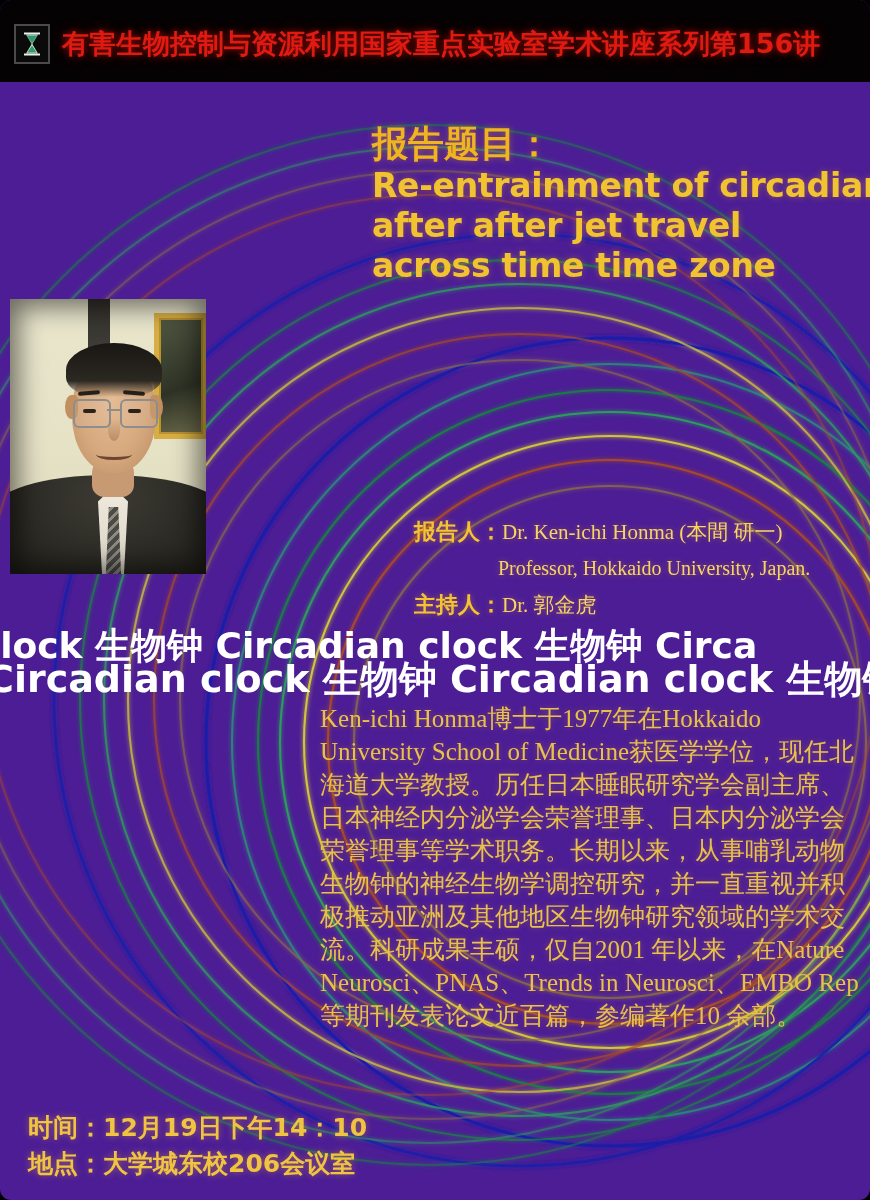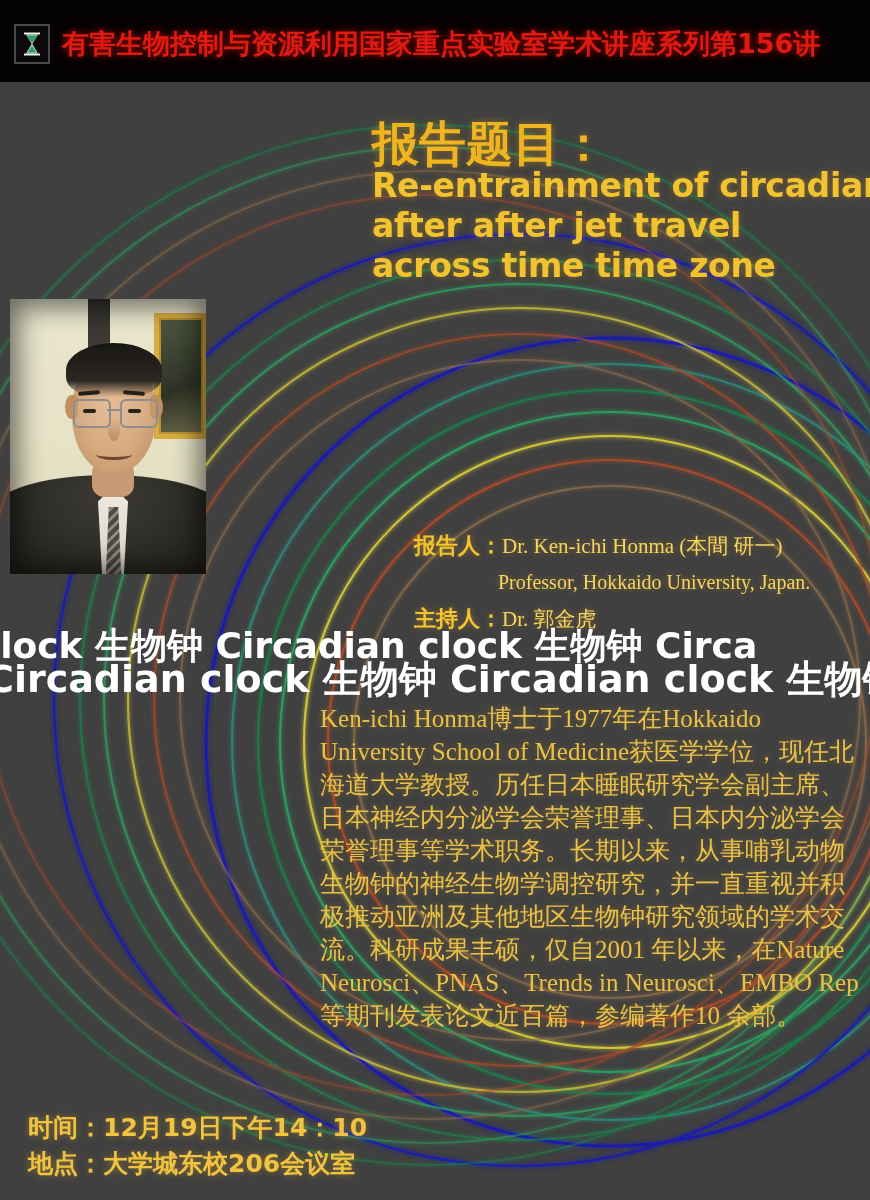--- a/index.html
+++ b/index.html
@@ -1,22 +1,23 @@
 <!DOCTYPE html>
 <html><head>
 <meta charset="utf-8">
 <style>
   html,body{margin:0;padding:0;background:#000;}
   body{font-family:"Liberation Sans","DejaVu Sans",sans-serif;}
 
   #poster{
     position:relative;
     width:870px;height:1200px;
-    background:#404040;
-    overflow:hidden;
+    background:#4c1d95;
+    overflow:hidden;
+    border-radius:11px;
   }
 
   
   #header-bar{
     position:absolute;left:0;top:0;width:870px;height:82px;
     background:#050203;
     overflow:hidden;
   }
   #header-row{
     position:absolute;left:14px;top:24px;
@@ -90,34 +91,34 @@
   .ph-mouth{position:absolute;left:86px;top:150px;width:36px;height:8px;
       border-bottom:3px solid #6e4530;border-radius:0 0 50% 50%;}
   #portrait-vig{position:absolute;inset:0;
       box-shadow:inset 0 0 26px 8px rgba(0,0,0,.55);}
 
   
   #title-block{
     position:absolute;left:372px;top:122px;width:480px;
   }
   .t-cn{
-    color:#f0b41f;font-weight:bold;font-size:47px;line-height:44px;
+    color:#f0b41f;font-weight:bold;font-size:36px;line-height:44px;
     font-family:"DejaVu Sans","Liberation Sans",sans-serif;
     text-shadow:0 0 7px rgba(240,170,20,.45);
     white-space:nowrap;
   }
   .t-en{
     color:#f2c330;font-weight:bold;font-size:33px;line-height:40px;
     font-family:"DejaVu Sans","Liberation Sans",sans-serif;
     text-shadow:0 0 7px rgba(240,170,20,.40);
     letter-spacing:-.3px;white-space:nowrap;
   }
 
   
-  #speaker-block{position:absolute;left:414px;top:528px;width:456px;}
+  #speaker-block{position:absolute;left:414px;top:514px;width:456px;}
   .sp-line{white-space:nowrap;line-height:35px;}
   .sp-lab{
     color:#f3c330;font-weight:bold;font-size:22px;
     font-family:"DejaVu Sans","Liberation Sans",sans-serif;
     text-shadow:0 0 6px rgba(240,175,30,.45);
   }
   .sp-val{
     color:#f6d564;font-size:21px;
     font-family:"Liberation Serif","DejaVu Serif",serif;
     text-shadow:0 0 6px rgba(240,175,30,.4);

